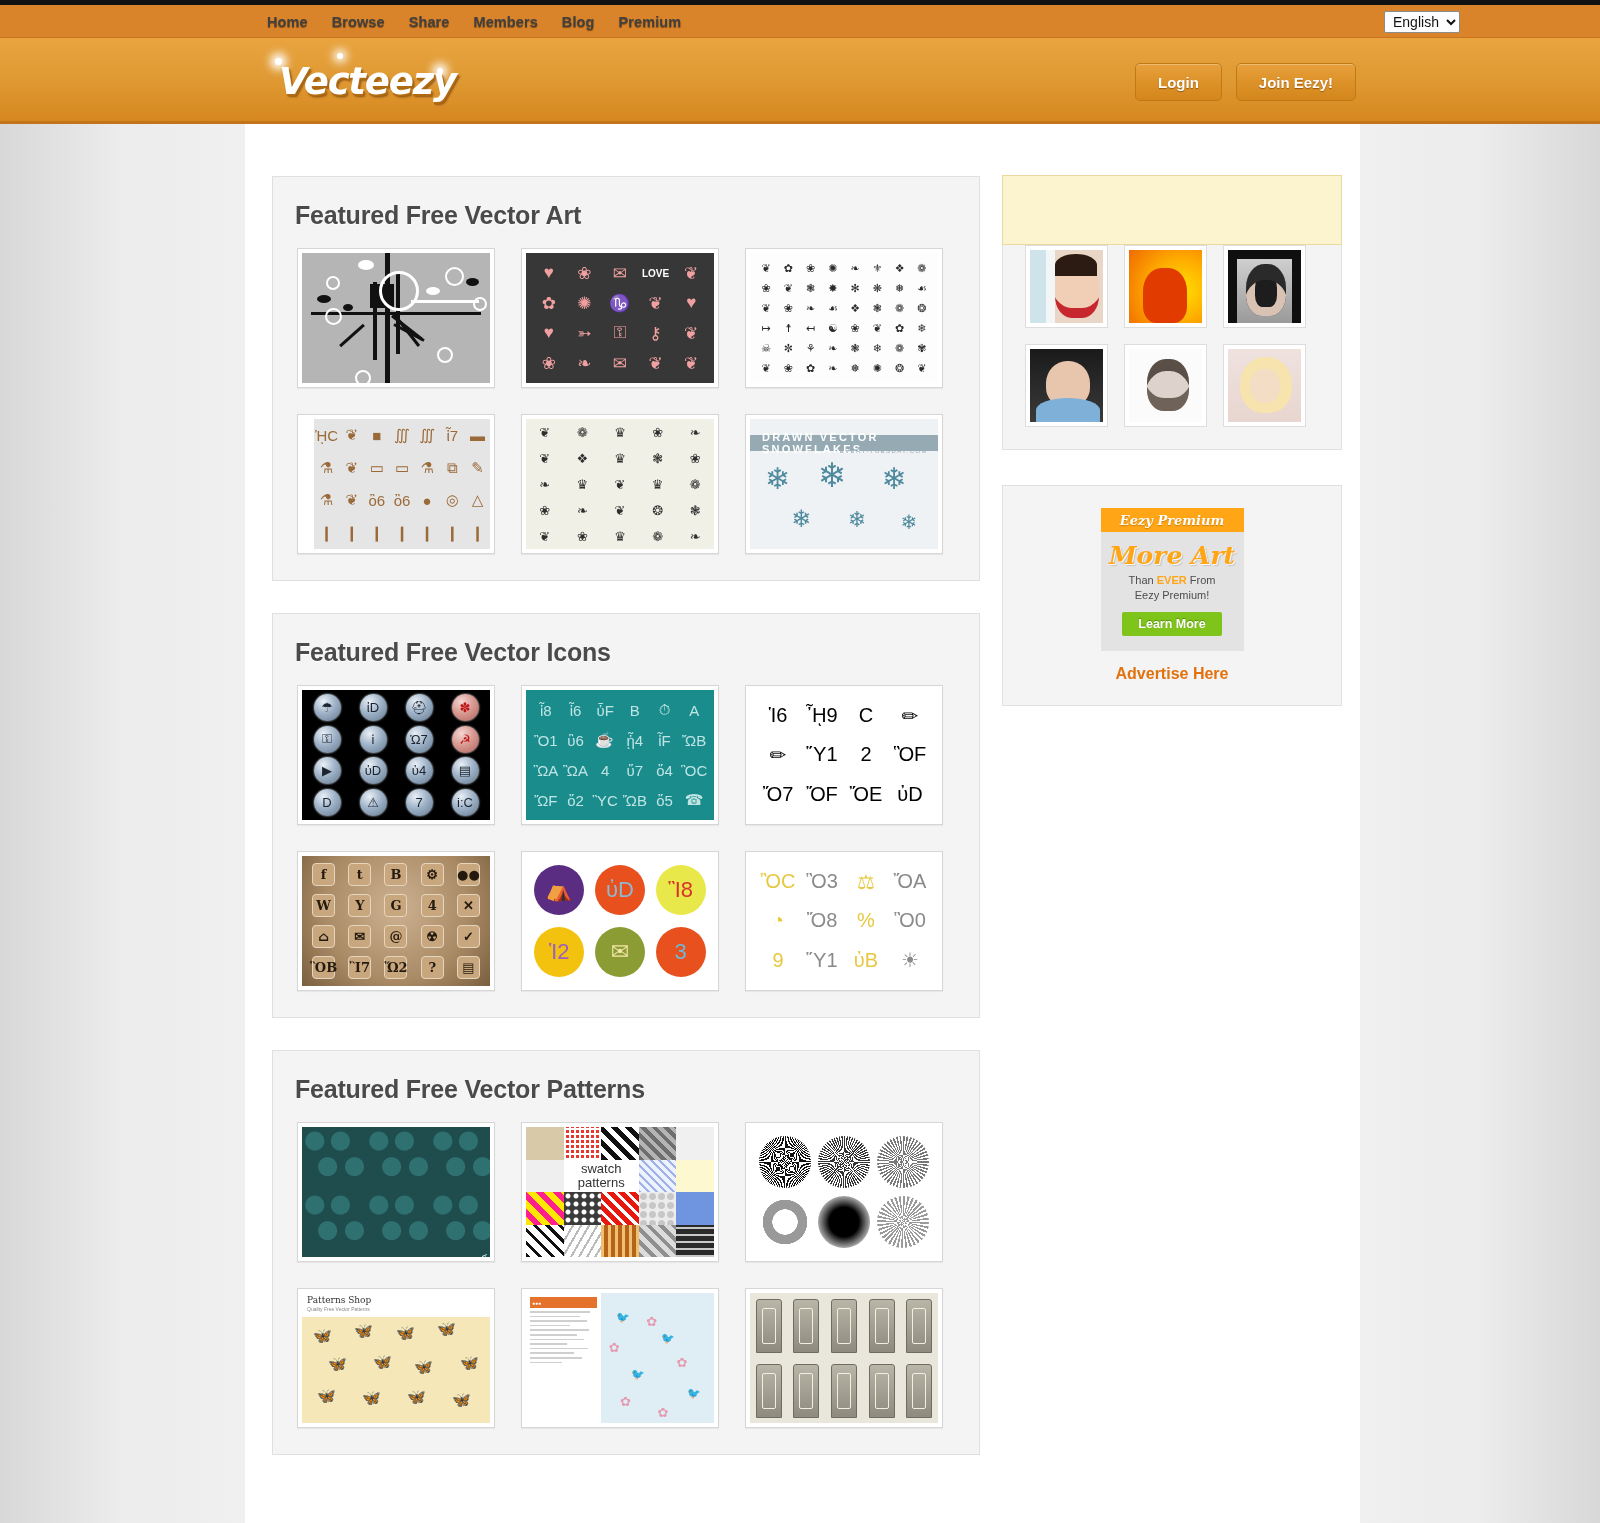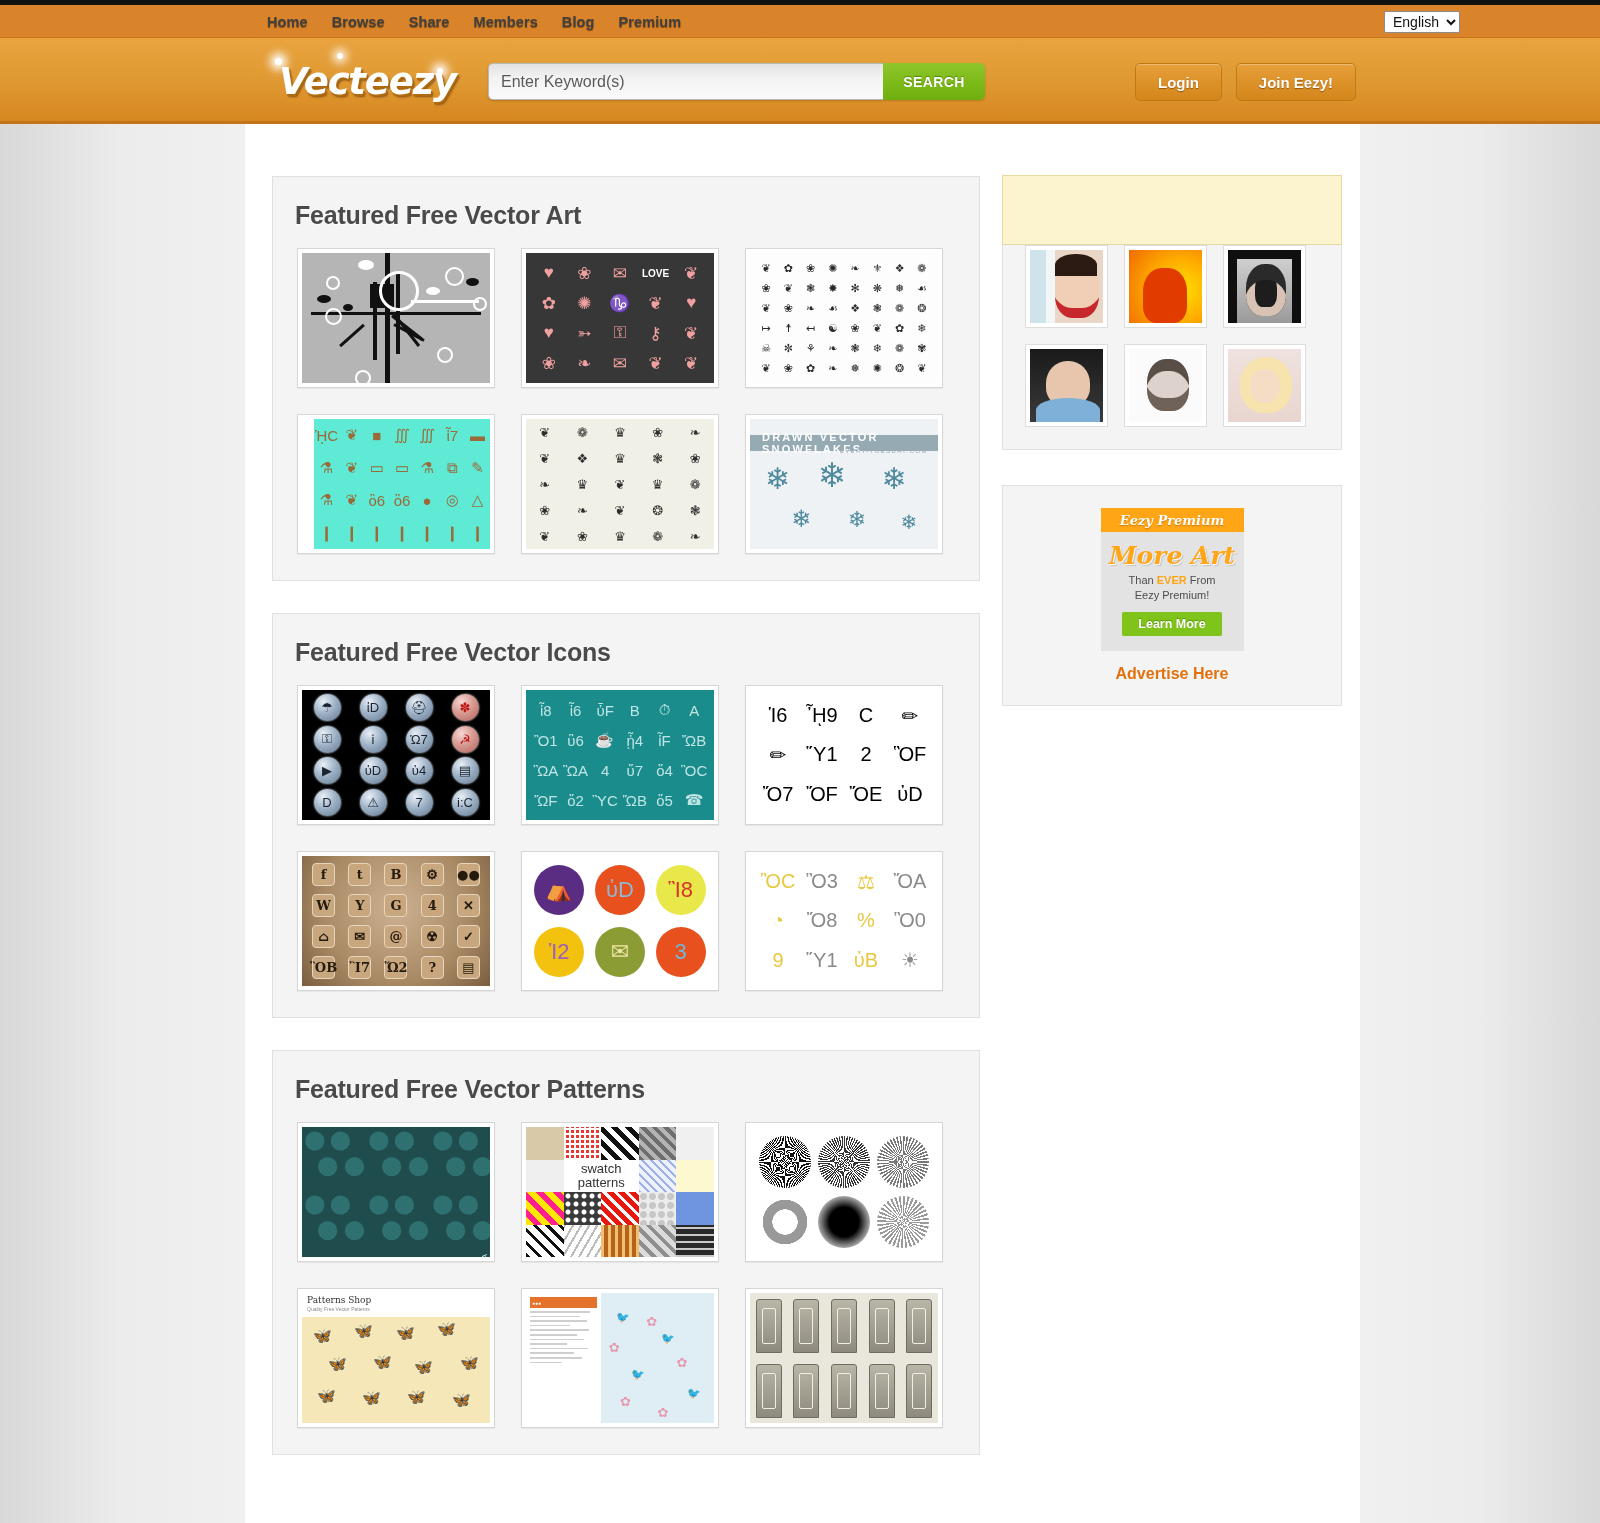--- a/index.html
+++ b/index.html
@@ -137,21 +137,21 @@
 
   .art-love { position:absolute; inset:0; background:#373737; padding:6px;
      display:grid; grid-template-columns:repeat(5,1fr); grid-template-rows:repeat(4,1fr); gap:2px; }
   .art-love span { color:#f0a0a0; font-size:17px; display:flex; align-items:center; justify-content:center; }
   .art-love span.lbl { font-size:10px; font-weight:bold; color:#fff; }
 
   .art-orn { position:absolute; inset:0; background:#fdfdfd; padding:5px;
      display:grid; grid-template-columns:repeat(8,1fr); grid-template-rows:repeat(6,1fr); }
   .art-orn span { color:#2a2a2a; font-size:11px; display:flex; align-items:center; justify-content:center; }
 
-  .art-whisky { position:absolute; inset:0; background:#5eead4;
+  .art-whisky { position:absolute; inset:0; background:#e5e5e5;
      display:grid; grid-template-columns:repeat(7,1fr); grid-template-rows:repeat(4,1fr);margin-left:12px; }
   .art-whisky span { color:#9a6a38; font-size:15px; display:flex; align-items:center; justify-content:center; }
 
   .art-cal { position:absolute; inset:0; background:#f0f0e6;
      display:grid; grid-template-columns:repeat(5,1fr); grid-template-rows:repeat(5,1fr); }
   .art-cal span { color:#2e2e2e; font-size:13px; display:flex; align-items:center; justify-content:center; }
 
   .art-snow { position:absolute; inset:0; background:#eef2f4; }
   .art-snow .bar { position:absolute; left:0; top:16px; width:100%; height:16px; background:#96aab4;
      color:#fff; font-size:11px; letter-spacing:2.2px; display:flex; align-items:center; padding-left:12px; font-weight:bold; }
@@ -295,24 +295,20 @@
   <div class="header">
     <div class="header-inner">
 
       <div class="logo">
         <span class="sparkle sp1"></span>
         <span class="sparkle sp2"></span>
         <span class="sparkle sp3"></span>
         <div class="logo-text">Vecteezy</div>
       </div>
 
-      <div class="search-form">
-        <input class="search-input" type="text" placeholder="Enter Keyword(s)" style="">
-        <button class="search-btn">SEARCH</button>
-      </div>
 
       <div class="auth-box">
         <div class="btn-auth">Login</div>
         <div class="btn-auth">Join Eezy!</div>
       </div>
 
     </div>
   </div>
 
   <div class="content-col"></div>

